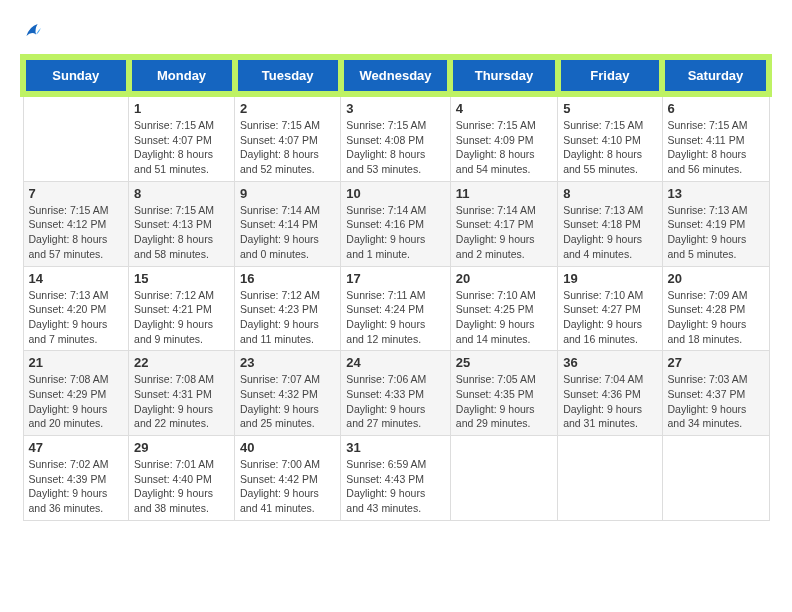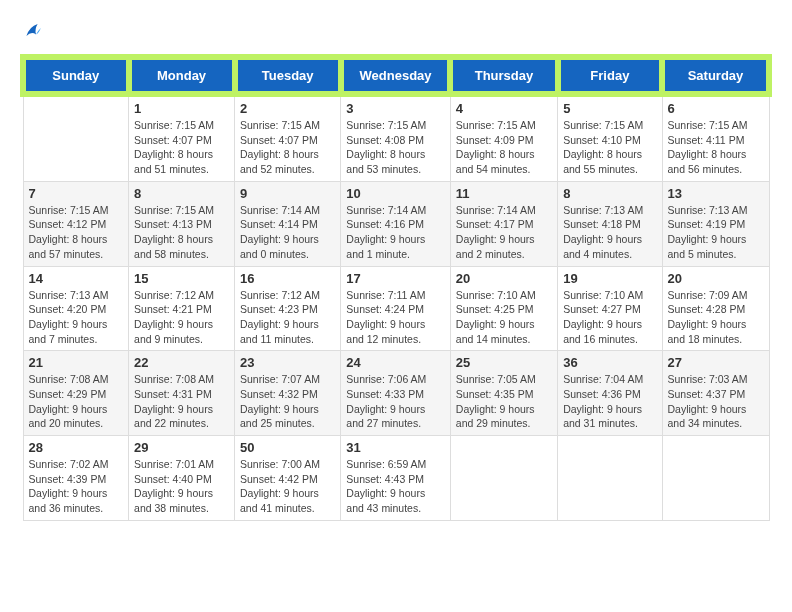--- a/index.html
+++ b/index.html
@@ -237,29 +237,29 @@
           <span class="day-number">36</span>
           <div class="day-info">Sunrise: 7:04 AM<br>Sunset: 4:36 PM<br>Daylight: 9 hours and 31 minutes.</div>
         </td>
         <td>
           <span class="day-number">27</span>
           <div class="day-info">Sunrise: 7:03 AM<br>Sunset: 4:37 PM<br>Daylight: 9 hours and 34 minutes.</div>
         </td>
       </tr>
       <tr>
         <td>
-          <span class="day-number">28</span>
+          <span class="day-number">47</span>
           <div class="day-info">Sunrise: 7:02 AM<br>Sunset: 4:39 PM<br>Daylight: 9 hours and 36 minutes.</div>
         </td>
         <td>
           <span class="day-number">29</span>
           <div class="day-info">Sunrise: 7:01 AM<br>Sunset: 4:40 PM<br>Daylight: 9 hours and 38 minutes.</div>
         </td>
         <td>
-          <span class="day-number">50</span>
+          <span class="day-number">40</span>
           <div class="day-info">Sunrise: 7:00 AM<br>Sunset: 4:42 PM<br>Daylight: 9 hours and 41 minutes.</div>
         </td>
         <td>
           <span class="day-number">31</span>
           <div class="day-info">Sunrise: 6:59 AM<br>Sunset: 4:43 PM<br>Daylight: 9 hours and 43 minutes.</div>
         </td>
         <td class="empty-cell"></td>
         <td class="empty-cell"></td>
         <td class="empty-cell"></td>
       </tr>

